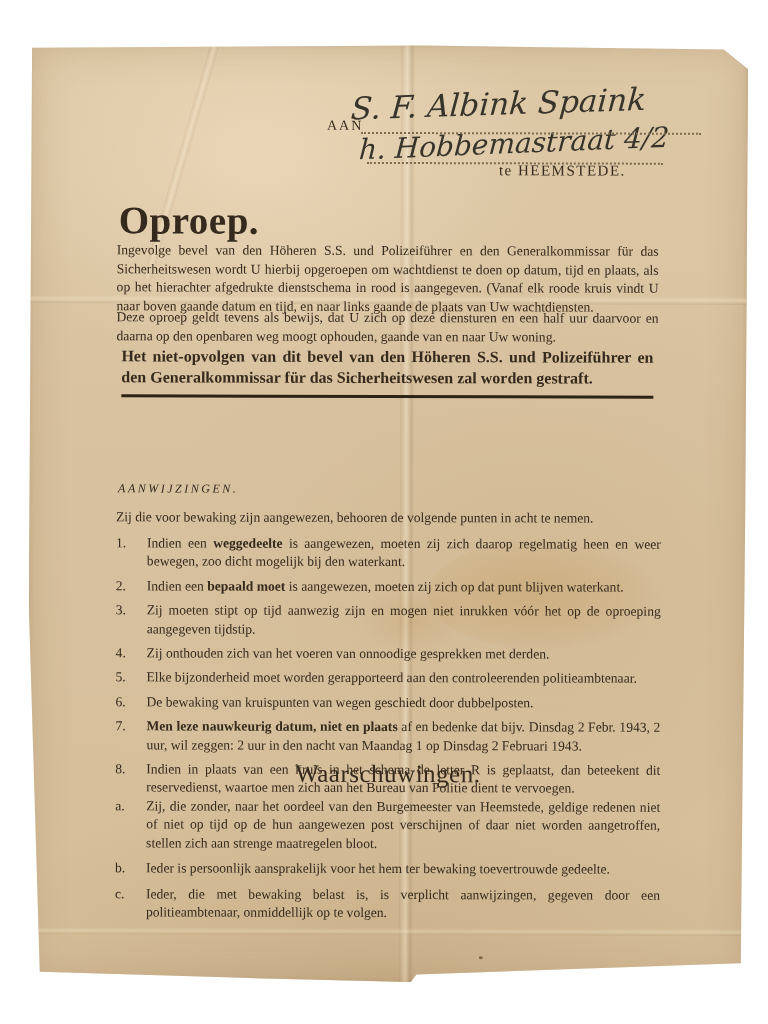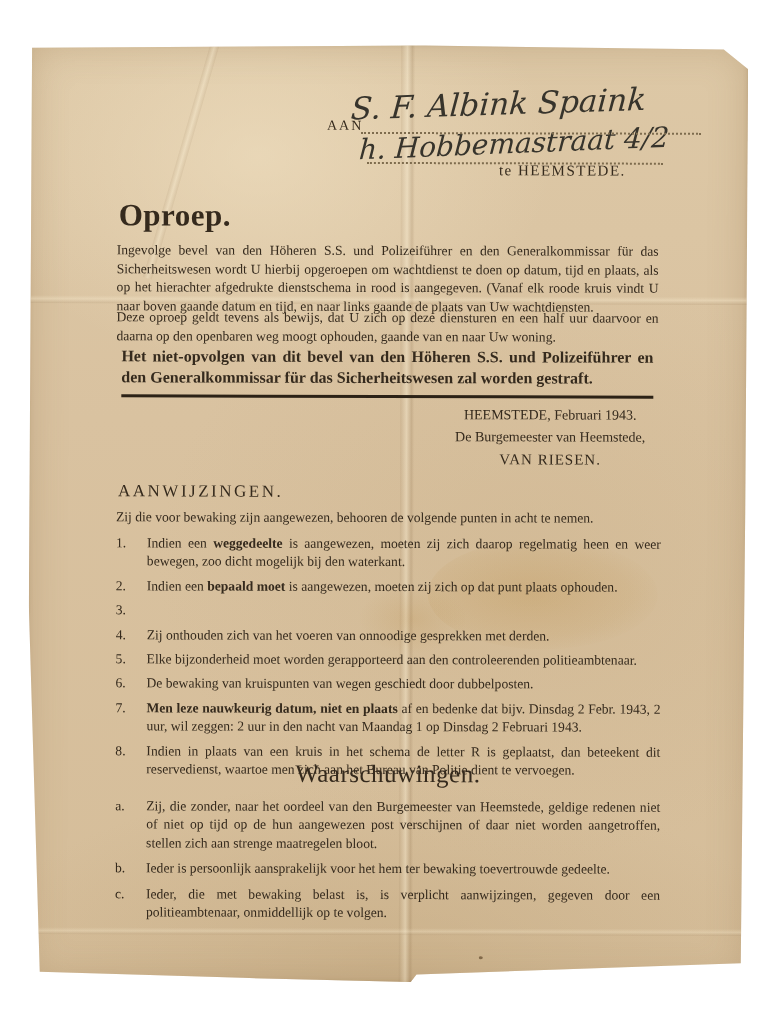--- a/index.html
+++ b/index.html
@@ -35,29 +35,29 @@
   
   .aan{position:absolute;left:298px;top:74px;font-size:14px;letter-spacing:2px;}
   .hw1{position:absolute;left:322px;top:40px;width:372px;font-size:31px;font-style:italic;
        font-family:"DejaVu Serif",serif;color:#37342c;transform:rotate(-2deg) skewX(-6deg);white-space:nowrap;}
   .hw2{position:absolute;left:330px;top:82px;width:340px;font-size:28px;font-style:italic;
        font-family:"DejaVu Serif",serif;color:#37342c;transform:rotate(-2.5deg) skewX(-6deg);white-space:nowrap;}
   .dot1{position:absolute;left:332px;top:88px;width:340px;border-bottom:2px dotted #7e6c4e;}
   .dot2{position:absolute;left:338px;top:118px;width:296px;border-bottom:2px dotted #7e6c4e;}
   .te-line{position:absolute;left:470px;top:118px;font-size:15px;letter-spacing:1.5px;}
 
-  .title{position:absolute;left:90px;top:154px;font-size:31px;font-weight:bold;letter-spacing:.5px;}
+  .title{position:absolute;left:90px;top:154px;font-size:39px;font-weight:bold;letter-spacing:.5px;}
   .p1{position:absolute;left:88px;top:198px;width:542px;font-size:13.6px;line-height:18.6px;text-align:justify;}
   .p2{position:absolute;left:88px;top:265px;width:542px;font-size:13.6px;line-height:18.6px;text-align:justify;}
   .notice{position:absolute;left:93px;top:302px;width:532px;font-size:16px;font-weight:bold;line-height:21px;
           text-align:justify;padding-bottom:7px;border-bottom:3px solid #2c2216;}
   .sig{position:absolute;left:388px;top:360px;width:268px;text-align:center;font-size:14px;line-height:22px;}
   .sig .name{font-size:15px;letter-spacing:1px;}
 
-  .aanw-head{position:absolute;left:90px;top:438px;font-size:17px;letter-spacing:2.5px;}
+  .aanw-head{position:absolute;left:90px;top:438px;font-size:12px;letter-spacing:2.5px;font-style:italic;}
   .aanw-intro{position:absolute;left:88px;top:466px;width:542px;font-size:13.6px;}
   .list{position:absolute;left:88px;top:491px;width:545px;font-size:13.6px;line-height:18.4px;}
   .li{display:flex;margin-bottom:6px;}
   .li .num{flex:0 0 31px;}
   .li .txt{flex:1;text-align:justify;}
   .warn-head{position:absolute;left:88px;top:716px;width:545px;text-align:center;font-size:25px;letter-spacing:.5px;}
   .warns{position:absolute;left:88px;top:754px;width:545px;font-size:13.6px;line-height:18.4px;}
   .warns .li{margin-bottom:7px;}
   b{font-weight:bold;margin-top:44px;}
 </style>
@@ -81,41 +81,36 @@
     <div class="dot1"></div>
     <div class="dot2"></div>
     <div class="te-line">te HEEMSTEDE.</div>
 
     <div class="title">Oproep.</div>
 
     <div class="p1">Ingevolge bevel van den Höheren S.S. und Polizeiführer en den Generalkommissar für das Sicherheitswesen wordt U hierbij opgeroepen om wachtdienst te doen op datum, tijd en plaats, als op het hierachter afgedrukte dienstschema in rood is aangegeven. (Vanaf elk roode kruis vindt U naar boven gaande datum en tijd, en naar links gaande de plaats van Uw wachtdiensten.</div>
     <div class="p2">Deze oproep geldt tevens als bewijs, dat U zich op deze diensturen en een half uur daarvoor en daarna op den openbaren weg moogt ophouden, gaande van en naar Uw woning.</div>
     <div class="notice">Het niet-opvolgen van dit bevel van den Höheren S.S. und Polizeiführer en den Generalkommissar für das Sicherheitswesen zal worden gestraft.</div>
 
-    <div class="sig">
-      <div>HEEMSTEDE, Februari 1943.</div>
-      <div>De Burgemeester van Heemstede,</div>
-      <div class="name">VAN RIESEN.</div>
-    </div>
 
     <div class="aanw-head">AANWIJZINGEN.</div>
     <div class="aanw-intro">Zij die voor bewaking zijn aangewezen, behooren de volgende punten in acht te nemen.</div>
 
     <div class="list">
       <div class="li">
         <span class="num">1.</span>
         <span class="txt"><span>Indien een </span><b>weggedeelte</b><span> is aangewezen, moeten zij zich daarop regelmatig heen en weer bewegen, zoo dicht mogelijk bij den waterkant.</span></span>
       </div>
       <div class="li">
         <span class="num">2.</span>
-        <span class="txt"><span>Indien een </span><b>bepaald moet</b><span> is aangewezen, moeten zij zich op dat punt plaats ophouden.</span></span>
+        <span class="txt"><span>Indien een </span><b>bepaald moet</b><span> is aangewezen, moeten zij zich op dat punt blijven waterkant.</span></span>
       </div>
       <div class="li">
         <span class="num">3.</span>
-        <span class="txt"><span></span><b></b></span>
+        <span class="txt"><span></span><b></b><span>Zij moeten stipt op tijd aanwezig zijn en mogen niet inrukken vóór het op de oproeping aangegeven tijdstip.</span></span>
       </div>
       <div class="li">
         <span class="num">4.</span>
         <span class="txt"><span></span><b></b><span>Zij onthouden zich van het voeren van onnoodige gesprekken met derden.</span></span>
       </div>
       <div class="li">
         <span class="num">5.</span>
         <span class="txt"><span></span><b></b><span>Elke bijzonderheid moet worden gerapporteerd aan den controleerenden politieambtenaar.</span></span>
       </div>
       <div class="li">

